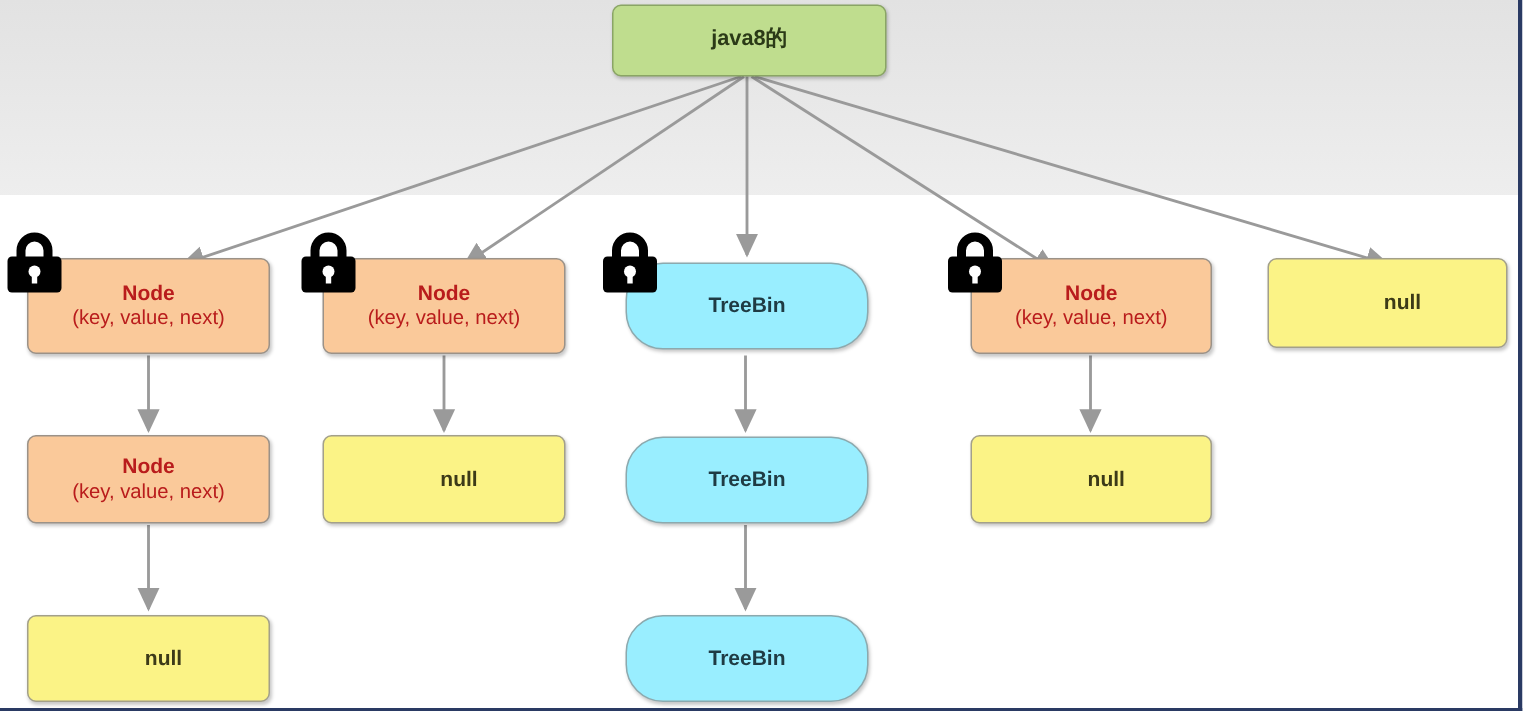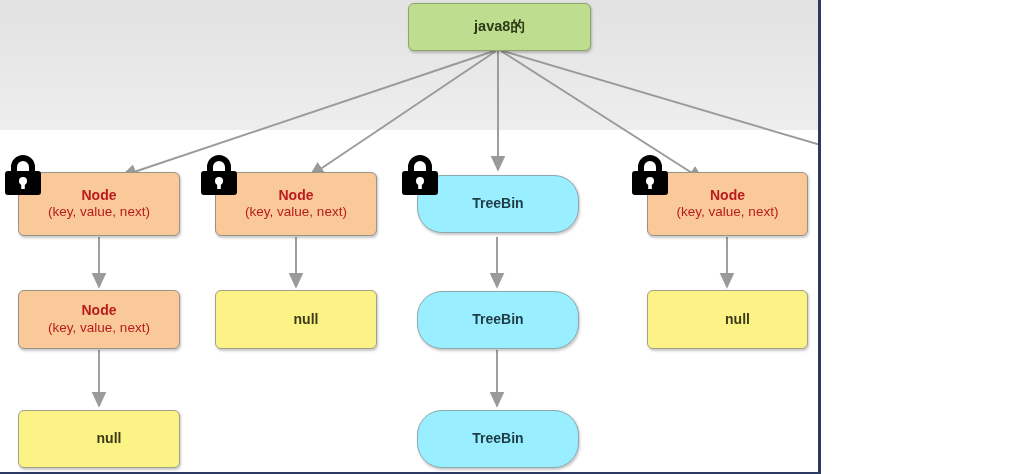--- a/index.html
+++ b/index.html
@@ -4,21 +4,21 @@
 <style>
   * { margin:0; padding:0; box-sizing:border-box; }
   html,body { width:1015px; height:474px; overflow:hidden; }
   body {
     font-family:"Liberation Sans","DejaVu Sans",sans-serif;
     background:#ffffff;
     position:relative;
   }
   #canvas {
     position:relative;
-    width:821px; height:474px;
+    width:1015px; height:474px;
     background:linear-gradient(to bottom,#e2e2e2 0%,#eeeeee 28%,#f9f9f9 60%,#ffffff 100%);
     border-right:3px solid #2a3a63;
     border-bottom:2px solid #2a3a63;
     overflow:hidden;
   }
   #canvas::after{
     content:"";
     position:absolute; left:0; top:130px; right:0; bottom:0;
     background:#ffffff;
     z-index:0;

